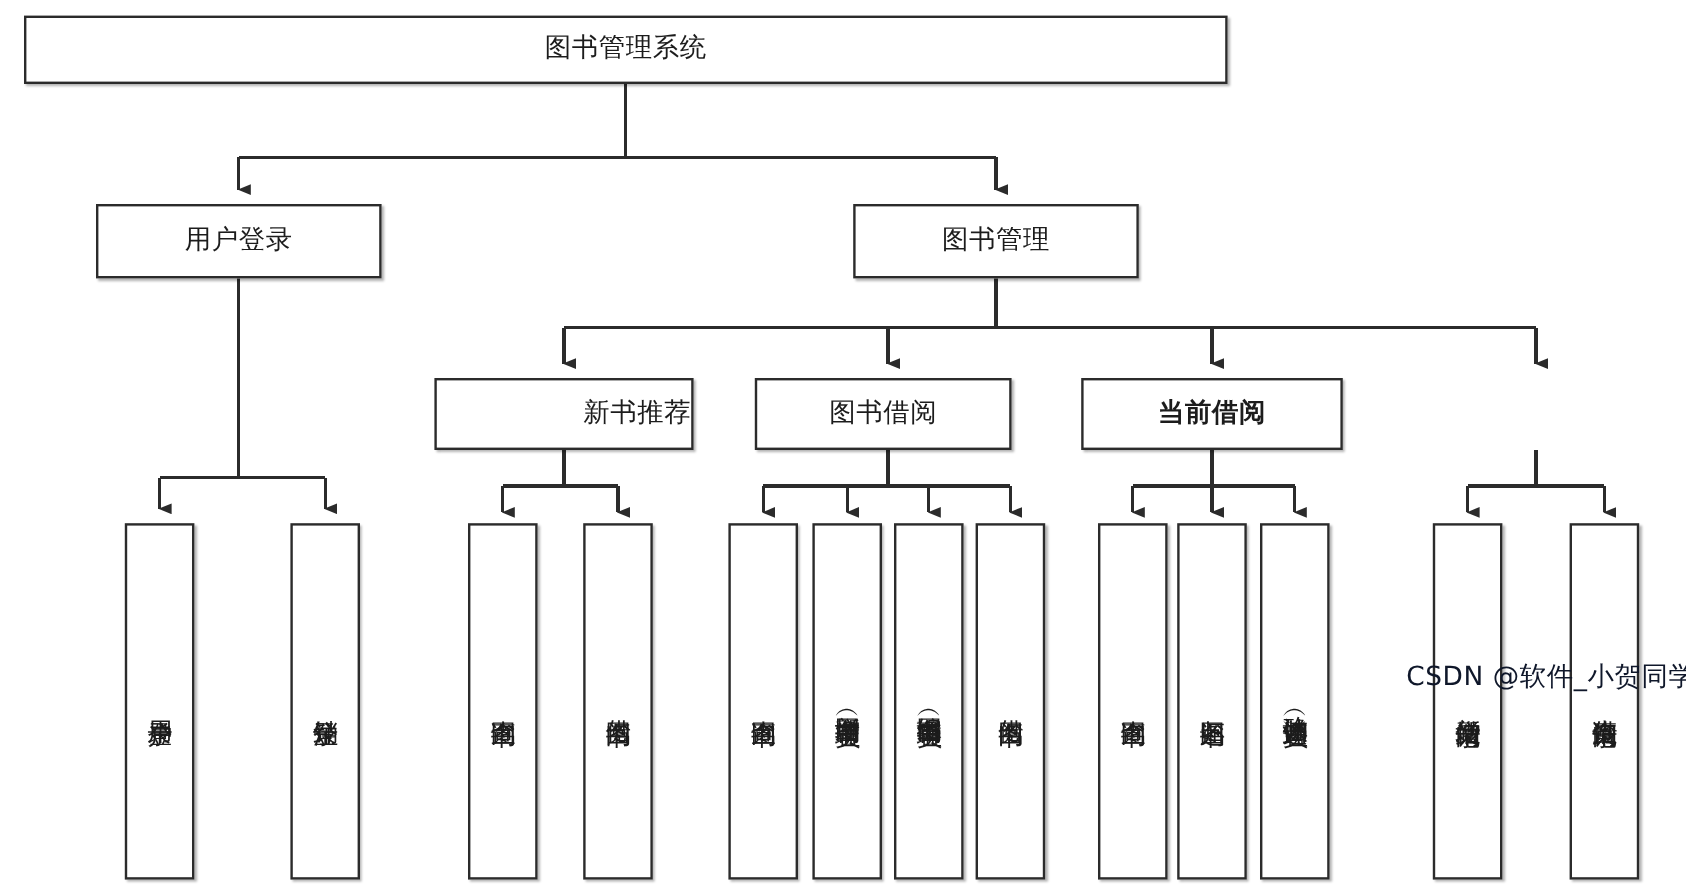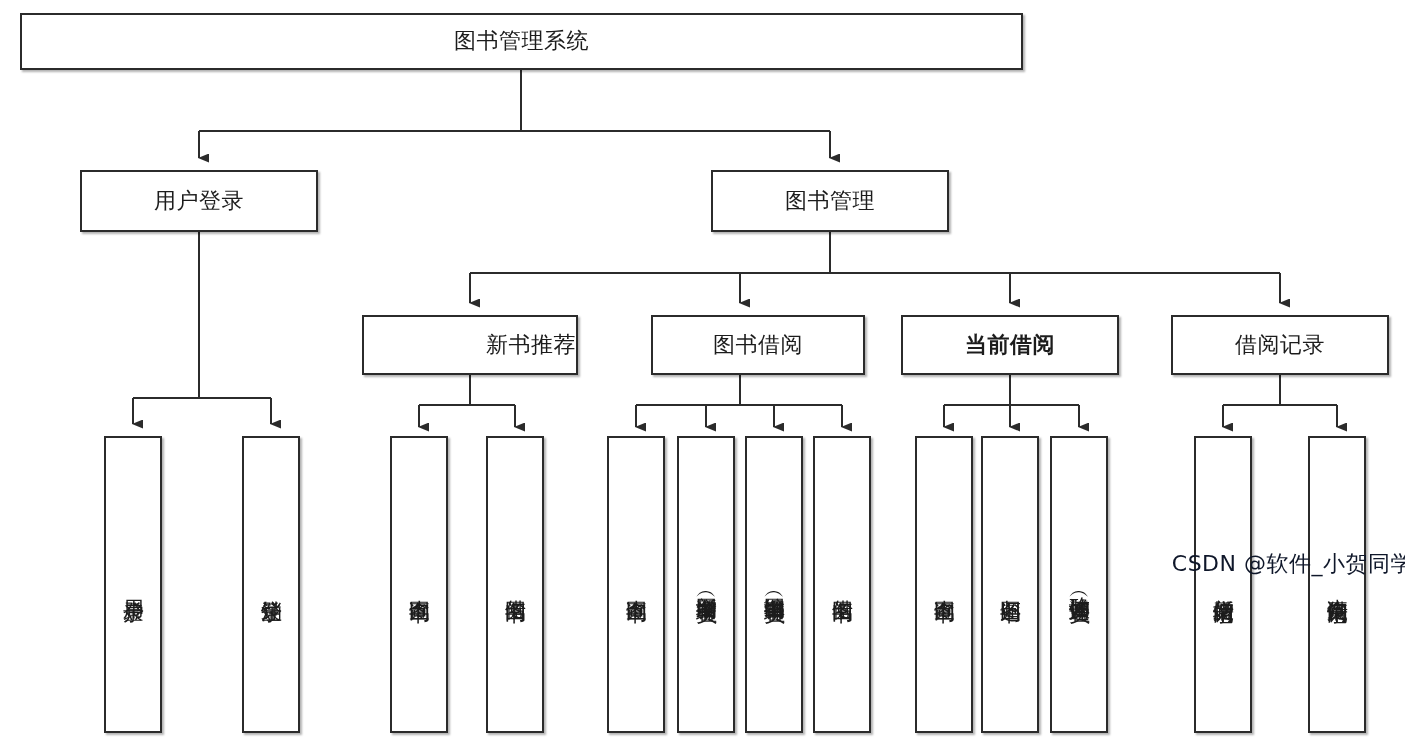--- a/index.html
+++ b/index.html
@@ -130,31 +130,28 @@
   </div>
 
   <div class="node-box" style="left:711px; top:170px; width:238px; height:62px;">
     <span class="node-label-h">图书管理</span>
   </div>
 
   <div class="node-box" style="left:362px; top:315px; width:216px; height:60px;justify-content:flex-end;">
     <span class="node-label-h">新书推荐</span>
   </div>
 
-  <div class="node-box" style="left:651px; top:315px; width:214px; height:60px;text-align:center;">
+  <div class="node-box" style="left:629px; top:315px; width:214px; height:60px;text-align:center;">
     <span class="node-label-h">图书借阅</span>
   </div>
 
   <div class="node-box" style="left:901px; top:315px; width:218px; height:60px;font-weight:bold;">
     <span class="node-label-h">当前借阅</span>
   </div>
 
-  <div class="node-box" style="left:1171px; top:315px; width:218px; height:60px;">
-    <span class="node-label-h">借阅记录</span>
-  </div>
 
   <div class="node-box" style="left:104px; top:436px; width:58px; height:297px;">
     <span class="node-label-v">用户登录</span>
   </div>
 
   <div class="node-box" style="left:242px; top:436px; width:58px; height:297px;">
     <span class="node-label-v">注销登录</span>
   </div>
 
   <div class="node-box" style="left:390px; top:436px; width:58px; height:297px;">

